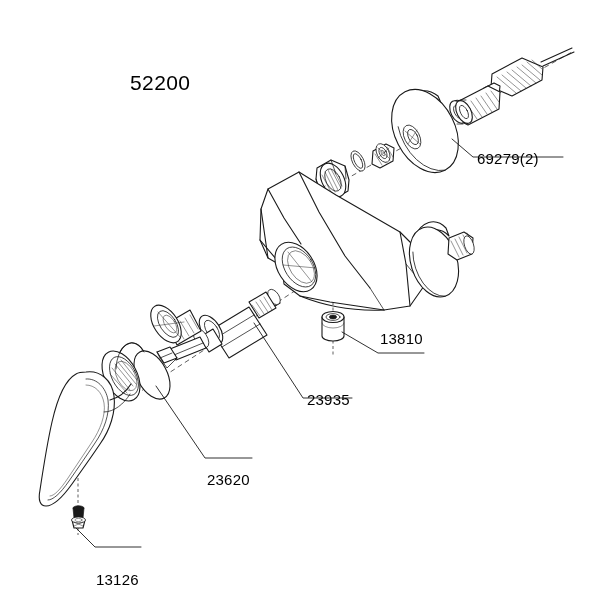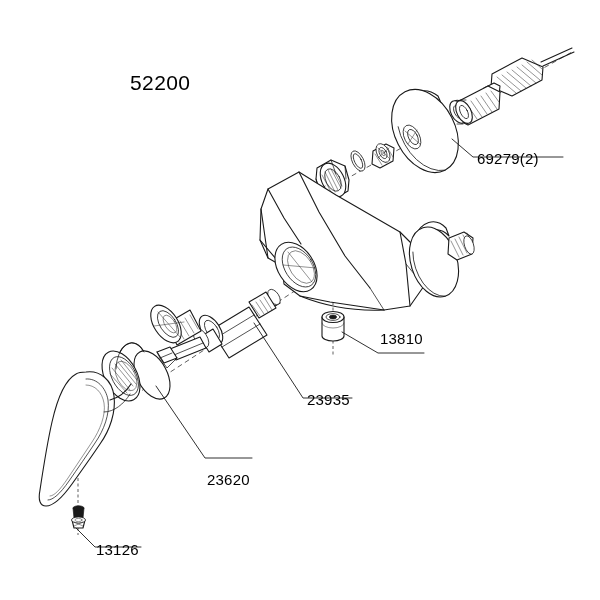--- a/index.html
+++ b/index.html
@@ -372,15 +372,15 @@
   <div class="lbl lbl-title" style="left:130px; top:72px;">52200</div>
 
   <div class="lbl lbl-part" style="left:477px; top:151px;text-align:center;">69279(2)</div>
 
   <div class="lbl lbl-part" style="left:380px; top:331px;">13810</div>
 
   <div class="lbl lbl-part" style="left:307px; top:392px;text-align:center;">23935</div>
 
   <div class="lbl lbl-part" style="left:207px; top:452px;margin-top:20px;">23620</div>
 
-  <div class="lbl lbl-part" style="left:96px; top:542px;">13126</div>
+  <div class="lbl lbl-part" style="left:96px; top:572px;">13126</div>
 
 </div>
 
 </body></html>

